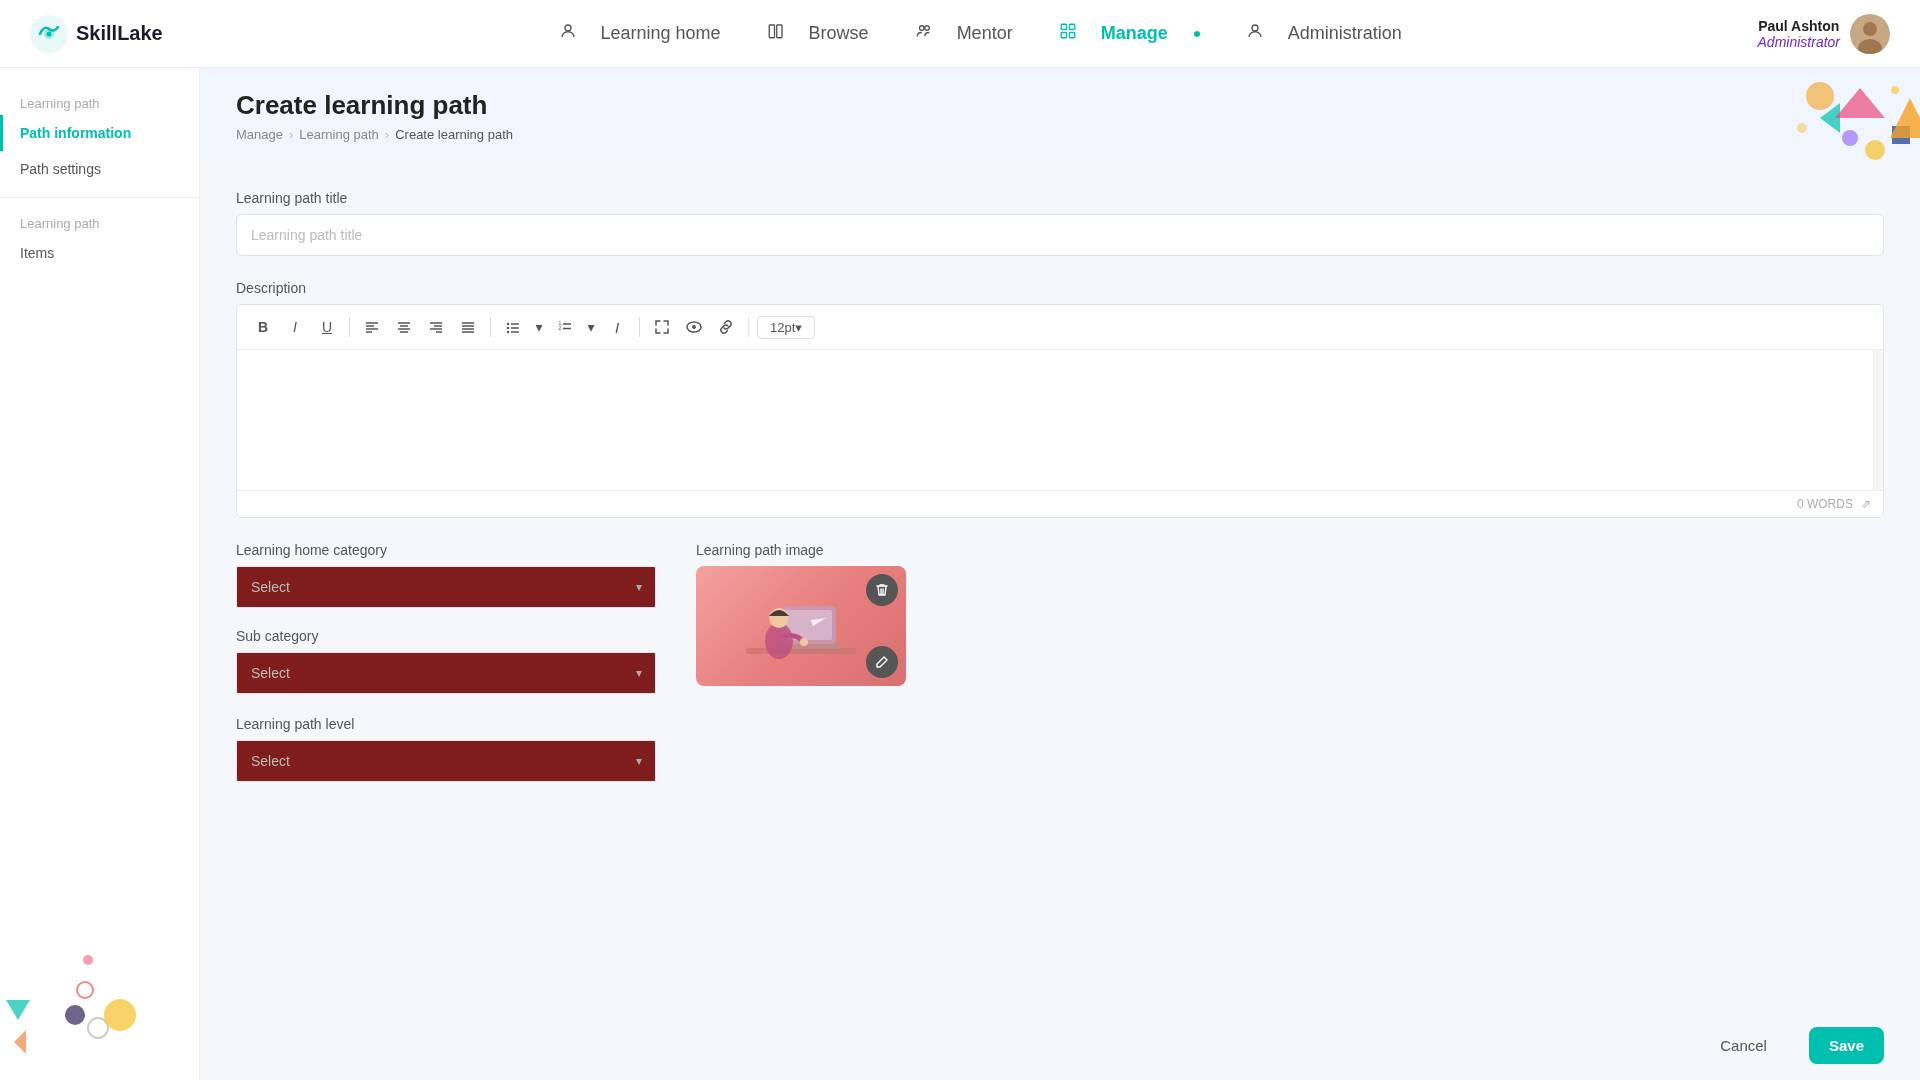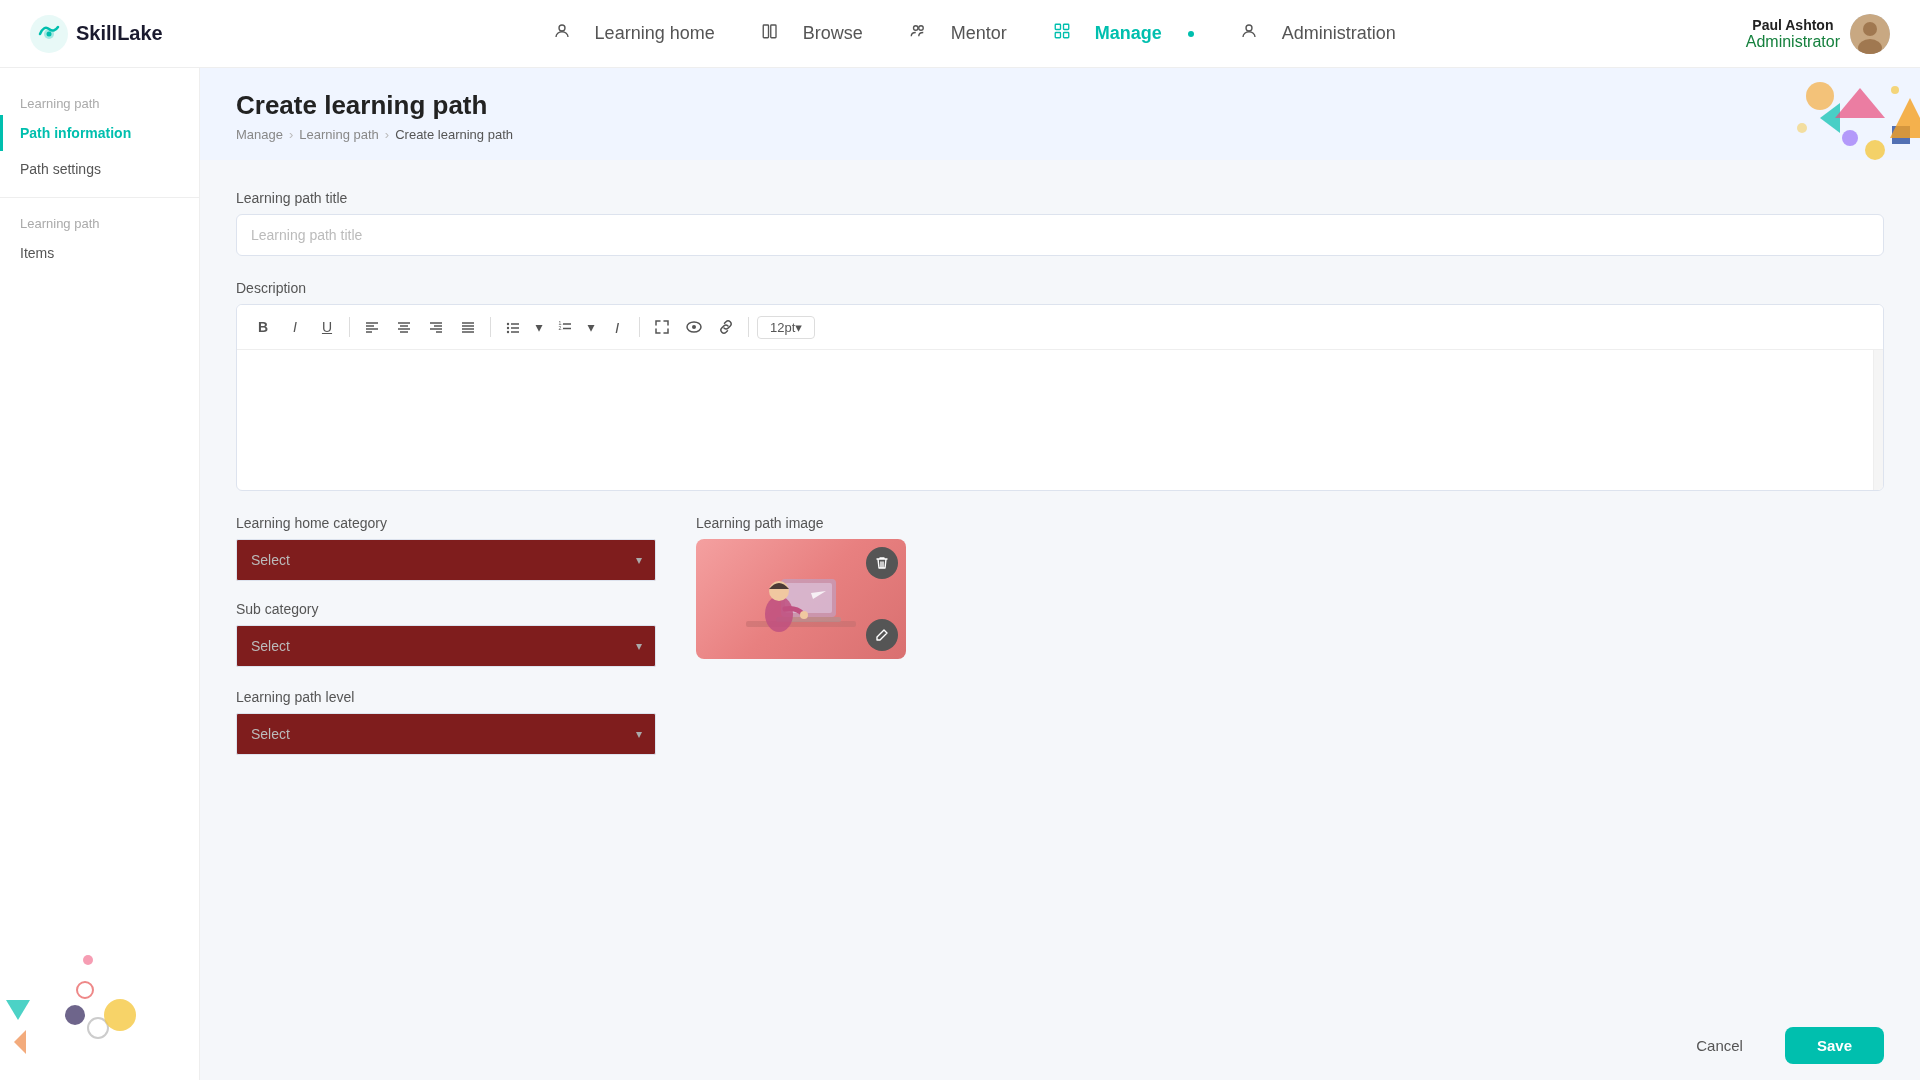--- a/index.html
+++ b/index.html
@@ -53,21 +53,21 @@
     }
     .nav-icon { font-size: 18px; }
     .header-user {
       display: flex;
       align-items: center;
       gap: 10px;
       margin-left: auto;
     }
     .user-info { text-align: center; }
     .user-name { font-weight: 600; font-size: 14px; color: #222; }
-    .user-role { font-size: 16px; color: #15803d; }
+    .user-role { font-size: 14px; color: #6d28d9; font-style: italic; }
     .user-avatar {
       width: 40px; height: 40px; border-radius: 50%; background: #ccc;
       overflow: hidden; display: flex; align-items: center; justify-content: center;
       font-size: 20px;
     }
 
     
     .layout {
       display: flex;
       height: calc(1080px - 68px);
@@ -309,21 +309,21 @@
     .btn-cancel {
       padding: 10px 28px;
       border: none;
       background: transparent;
       color: #555;
       font-size: 15px;
       cursor: pointer;
       border-radius: 6px;
     }
     .btn-save {
-      padding: 10px 32px;
+      padding: 10px 20px;
       border: none;
       background: #00bfae;
       color: #fff;
       font-size: 15px;
       font-weight: 600;
       cursor: pointer;
       border-radius: 8px;
     }
   </style>
 </head>
@@ -582,20 +582,24 @@
             <div class="toolbar-sep"></div>
             <div class="toolbar-select">
               <span>12pt</span>
               <span>▾</span>
             </div>
           </div>
           <div style="position:relative;">
             <div class="editor-body" contenteditable="true" style=""></div>
             <div class="editor-scrollbar"></div>
           </div>
+          <div class="editor-footer">
+            <span>0 WORDS</span>
+            <span style="margin-left:8px; color:#aaa;">⇗</span>
+          </div>
         </div>
       </div>
 
       <div class="two-col">
         <div class="col-left">
 
           <div>
             <div class="form-label">Learning home category</div>
             <div class="select-wrapper">
               <select class="select-field">

